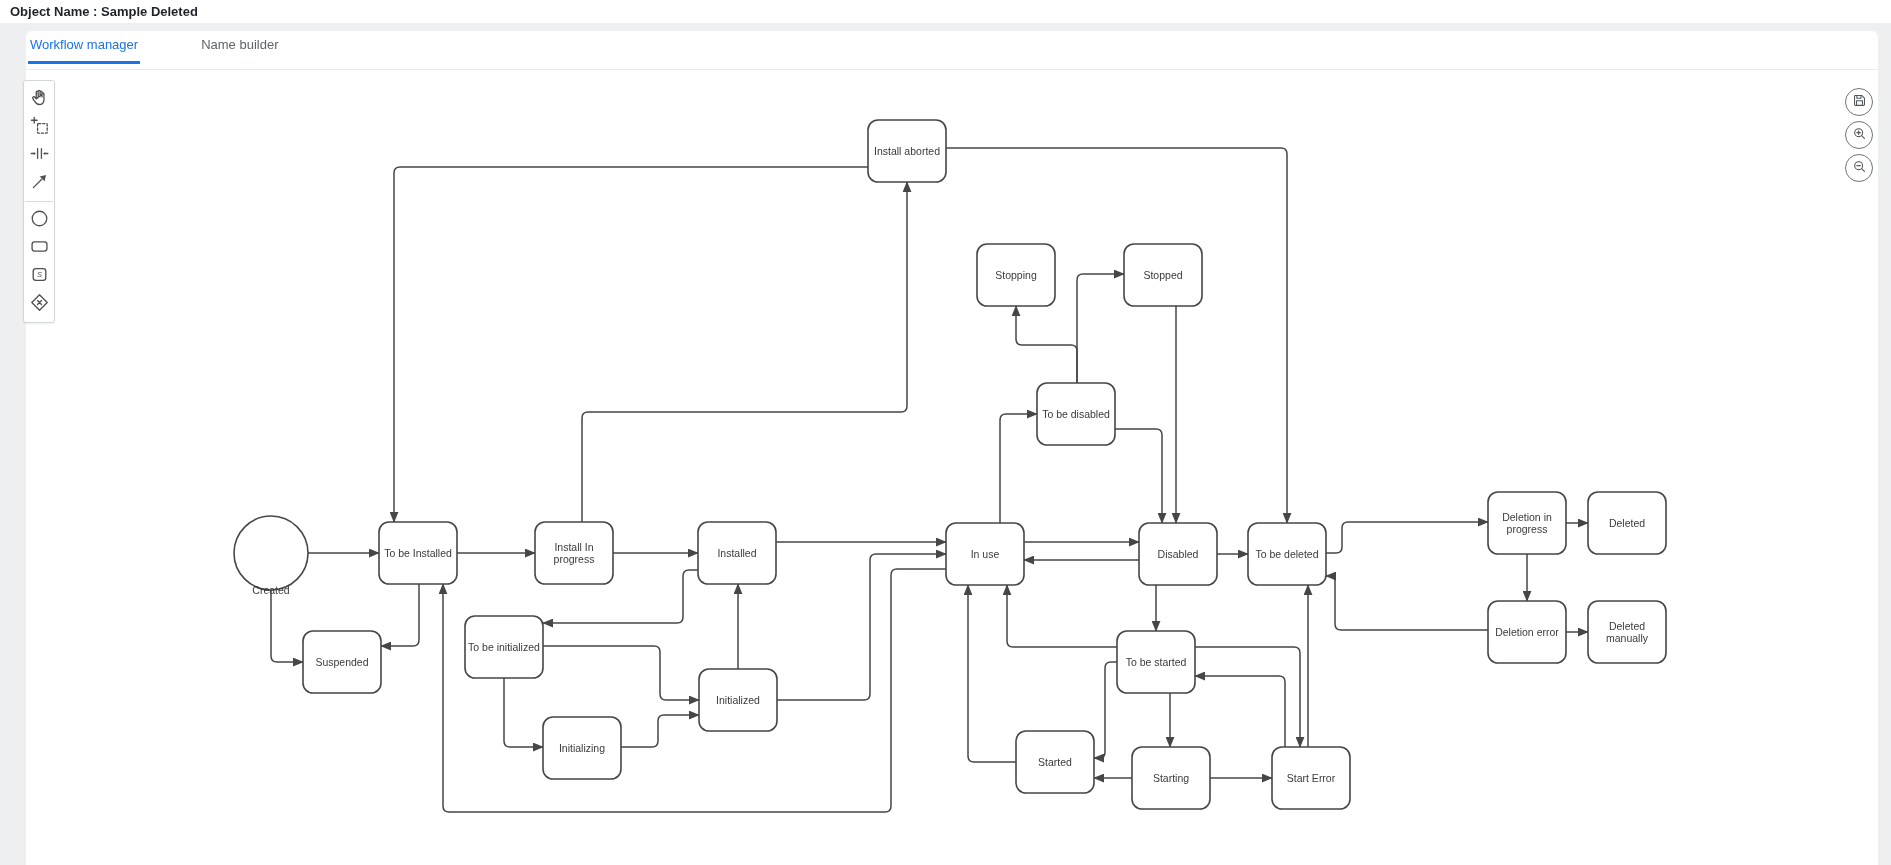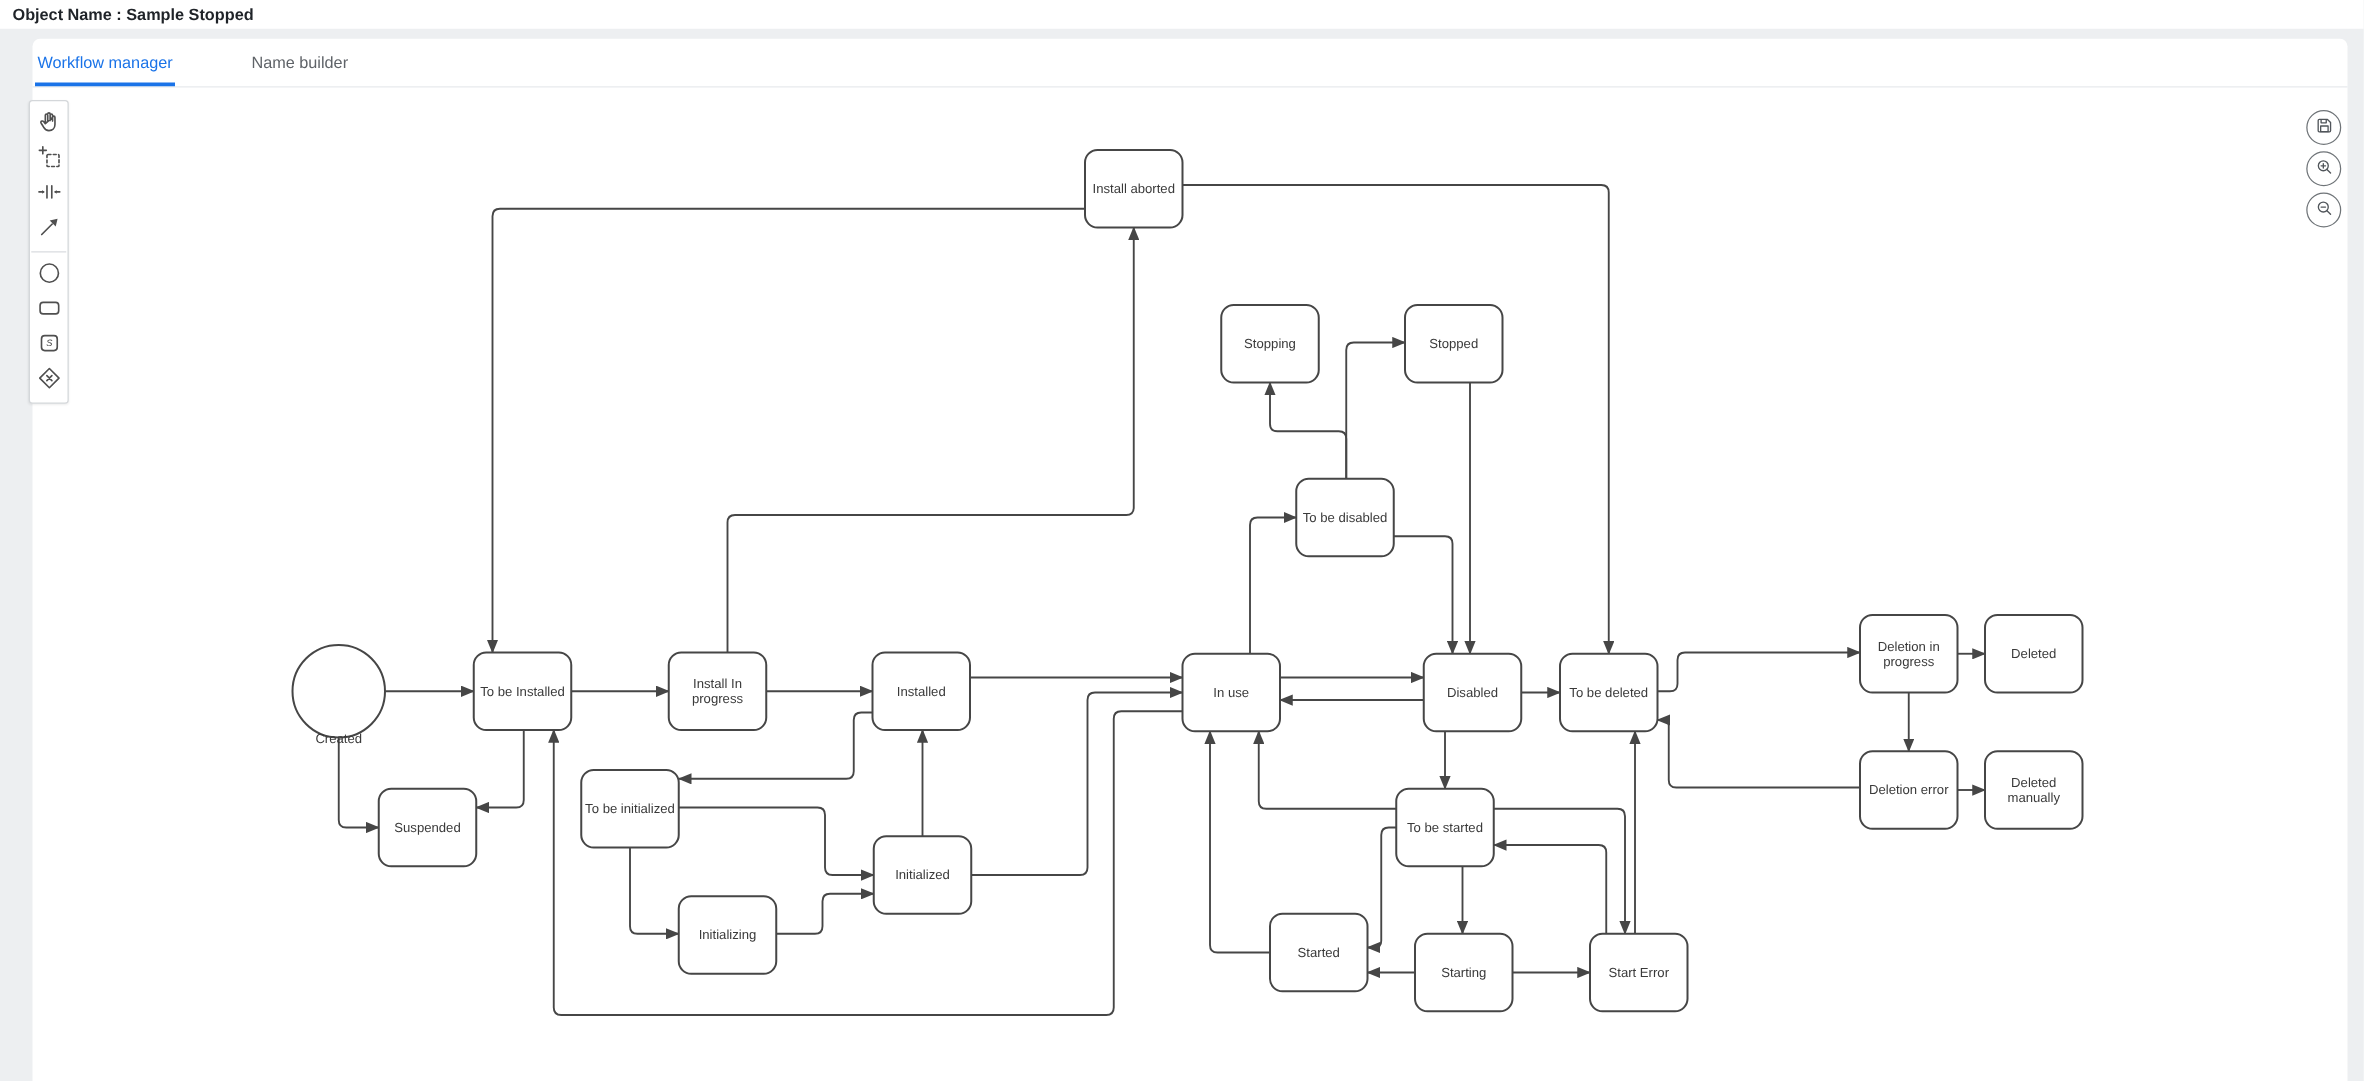--- a/index.html
+++ b/index.html
@@ -3,21 +3,21 @@
 <meta charset="utf-8">
 <style>
   html,body{margin:0;padding:0}
   body{
     width:1891px;height:865px;position:relative;overflow:hidden;
     background:#edeff1;font-family:"Liberation Sans",sans-serif;
   }
   .header{position:absolute;left:0;top:0;width:100%;height:23px;background:#ffffff;}
   .page-title{position:absolute;left:10px;top:4px;font-size:13px;font-weight:bold;color:#1f2328;}
   .card{position:absolute;left:26px;top:31px;right:13px;bottom:0;background:#ffffff;border-radius:6px 6px 0 0;}
-  .tabbar{display:flex;align-items:flex-end;height:38px;border-bottom:1px solid #e8eaed;padding-left:2px;}
+  .tabbar{display:flex;align-items:center;height:38px;border-bottom:1px solid #e8eaed;padding-left:2px;}
   .tab{font-size:13px;color:#5f6368;padding:0 2px 9px 2px;margin-right:59px;cursor:pointer;border-bottom:3px solid transparent;white-space:nowrap;}
   .tab.active{color:#1a73e8;border-bottom-color:#1a73e8;}
   .tab:first-child{margin-left:0;}
 
   #diagram{position:absolute;left:0;top:0;pointer-events:none;}
   #diagram .node{pointer-events:auto;cursor:move;}
   #diagram path.edge{fill:none;stroke:#464646;stroke-width:1.5;pointer-events:auto;}
   #diagram .node rect,#diagram .node circle{fill:#ffffff;stroke:#464646;stroke-width:1.6;}
   #diagram text{font-size:10.5px;fill:#3a3a3a;font-family:"Liberation Sans",sans-serif;}
 
@@ -31,21 +31,21 @@
   .tb-divider{width:28px;height:1px;background:#d9dcdf;margin:4px 0;}
 
   .actions{position:absolute;right:18px;top:88px;display:flex;flex-direction:column;gap:5px;}
   .action-btn{width:28px;height:28px;border-radius:50%;border:1.4px solid #6f7478;background:#fff;color:#50555a;
     display:flex;align-items:center;justify-content:center;padding:0;cursor:pointer;}
 </style>
 </head>
 <body>
 
 <div class="header">
-  <span class="page-title">Object Name : Sample Stopped</span>
+  <span class="page-title">Object Name : Sample Deleted</span>
 </div>
 
 <div class="card">
   <div class="tabbar">
     <div class="tab active">Workflow manager</div>
     <div class="tab">Name builder</div>
   </div>
   <div style="position:absolute;left:0;top:39px;right:0;bottom:0;"></div>
 </div>
 

